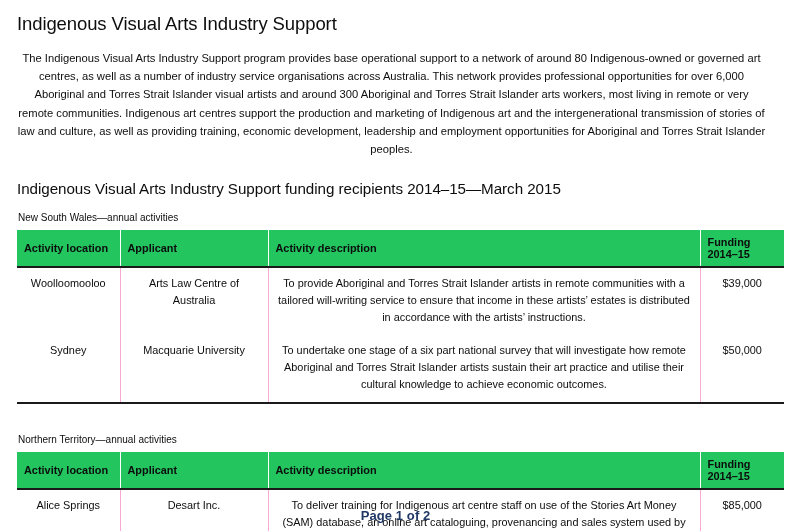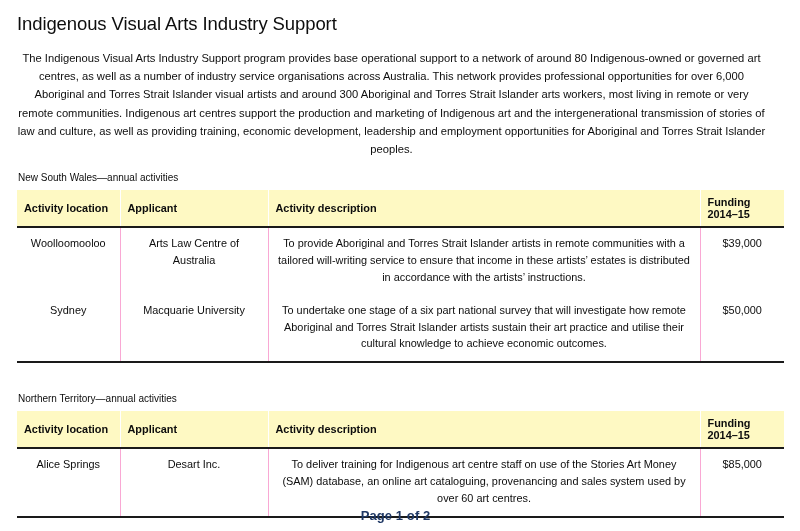--- a/index.html
+++ b/index.html
@@ -74,21 +74,21 @@
     table-layout: fixed;
     font-size: 10.9px;
   }
 
   table.funding-table col.c-loc { width: 103px; }
   table.funding-table col.c-app { width: 148px; }
   table.funding-table col.c-desc { width: 432px; }
   table.funding-table col.c-fund { width: 84px; }
 
   table.funding-table thead th {
-    background: #fef9c3;
+    background: #22c55e;
     font-weight: bold;
     font-size: 10.9px;
     color: #0d0d0d;
     padding: 6px 6px 6px 7px;
     text-align: left;
     vertical-align: middle;
     border-right: 1.5px solid #ffffff;
     border-bottom: 2.2px solid #1a1a1a;
     height: 14px;
     box-sizing: content-box;
@@ -131,20 +131,21 @@
 </head>
 <body>
 
 <div class="page">
   <div class="content">
 
     <h1 class="doc-title">Indigenous Visual Arts Industry Support</h1>
 
     <p class="intro-para">The Indigenous Visual Arts Industry Support program provides base operational support to a network of around 80 Indigenous-owned or governed art centres, as well as a number of industry service organisations across Australia. This network provides professional opportunities for over 6,000 Aboriginal and Torres Strait Islander visual artists and around 300 Aboriginal and Torres Strait Islander arts workers, most living in remote or very remote communities. Indigenous art centres support the production and marketing of Indigenous art and the intergenerational transmission of stories of law and culture, as well as providing training, economic development, leadership and employment opportunities for Aboriginal and Torres Strait Islander peoples.</p>
 
+    <h2 class="doc-subtitle">Indigenous Visual Arts Industry Support funding recipients 2014–15—March 2015</h2>
 
     <div class="section">
       <div class="section-heading">New South Wales—annual activities</div>
       <table class="funding-table">
         <colgroup>
           <col class="c-loc">
             <col class="c-app">
             <col class="c-desc">
             <col class="c-fund">
         </colgroup>

